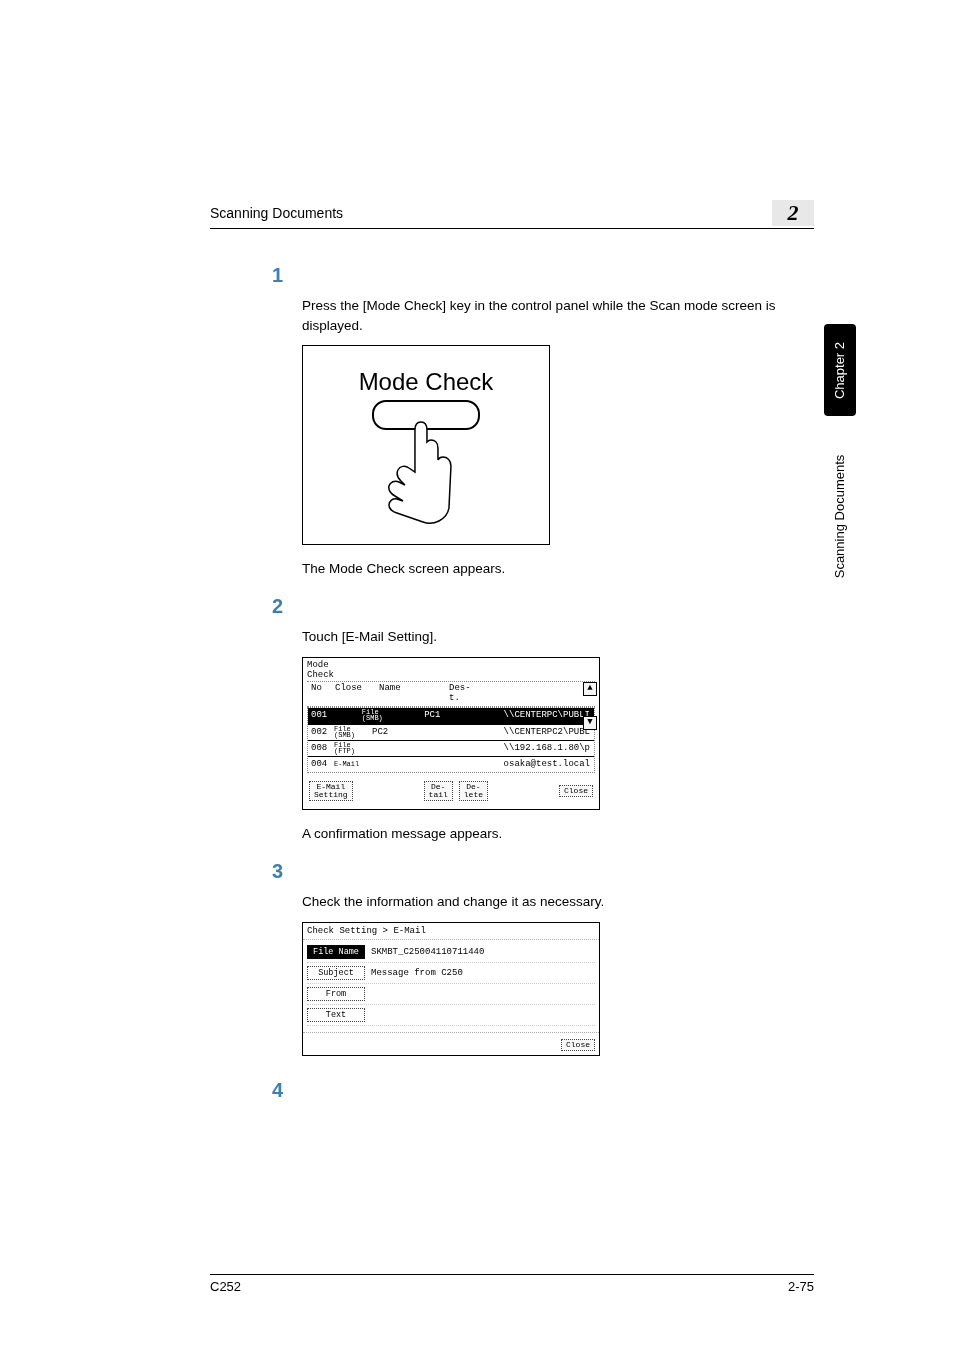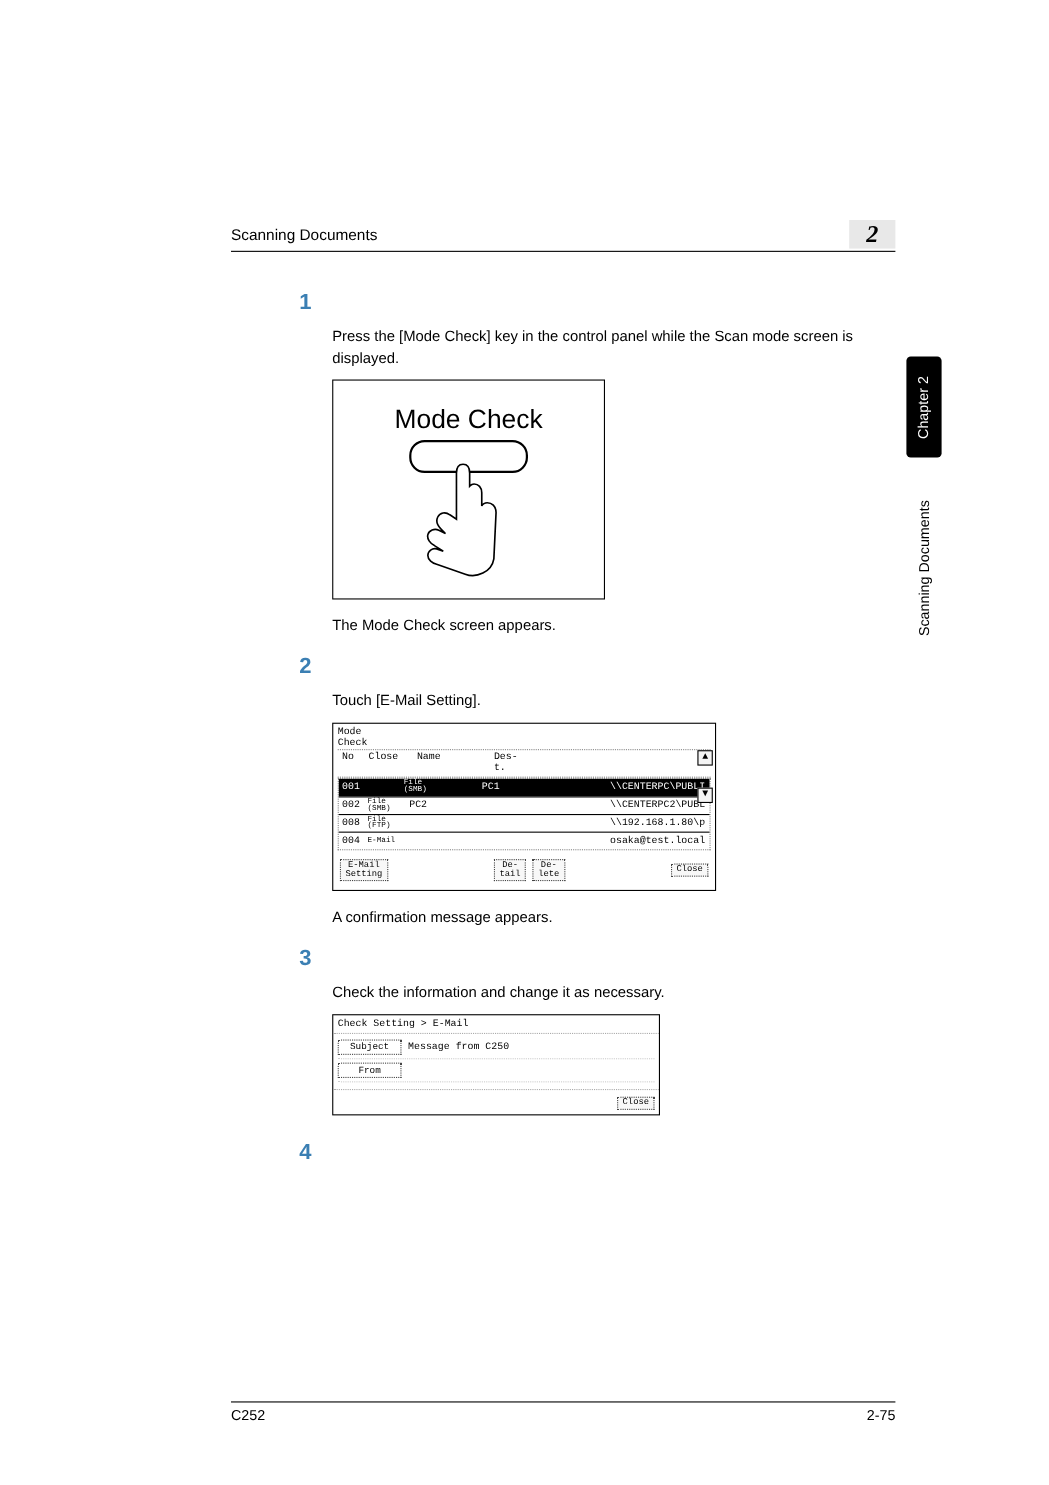--- a/index.html
+++ b/index.html
@@ -96,21 +96,21 @@
       border: 2px solid #000;
       border-radius: 14px;
     }
     .illus-box1 .finger {
       position: absolute;
       top: 70px;
       left: 50%;
       transform: translateX(-58%);
     }
     .screen-wrap {
-      width: 349px;
+      width: 298px;
       border: 1px solid #000;
       background: #fff;
       font-family: 'Courier New', monospace;
       font-size: 9px;
       line-height: 1.1;
     }
     .screen-inner {
       padding: 3px 4px 6px 4px;
     }
     .sc-title {
@@ -323,25 +323,33 @@
   <div class="step-row">
     <div class="step-num">3</div>
     <div class="step-text">Check the information and change it as necessary.</div>
   </div>
 
   <div class="illus">
     <div class="screen2">
       <div class="s2-title">Check Setting &gt; E-Mail</div>
       <div class="s2-body">
         <div class="s2-row">
+          <div class="s2-label sel">File Name</div>
+          <div class="s2-val">SKMBT_C25004110711440</div>
+        </div>
+        <div class="s2-row">
           <div class="s2-label">Subject</div>
           <div class="s2-val">Message from C250</div>
         </div>
         <div class="s2-row">
           <div class="s2-label">From</div>
+          <div class="s2-val"></div>
+        </div>
+        <div class="s2-row">
+          <div class="s2-label">Text</div>
           <div class="s2-val"></div>
         </div>
       </div>
       <div class="s2-bottom">
         <div class="sc-btn">Close</div>
       </div>
     </div>
   </div>
 
   <div class="step-row" style="margin-top:24px">

